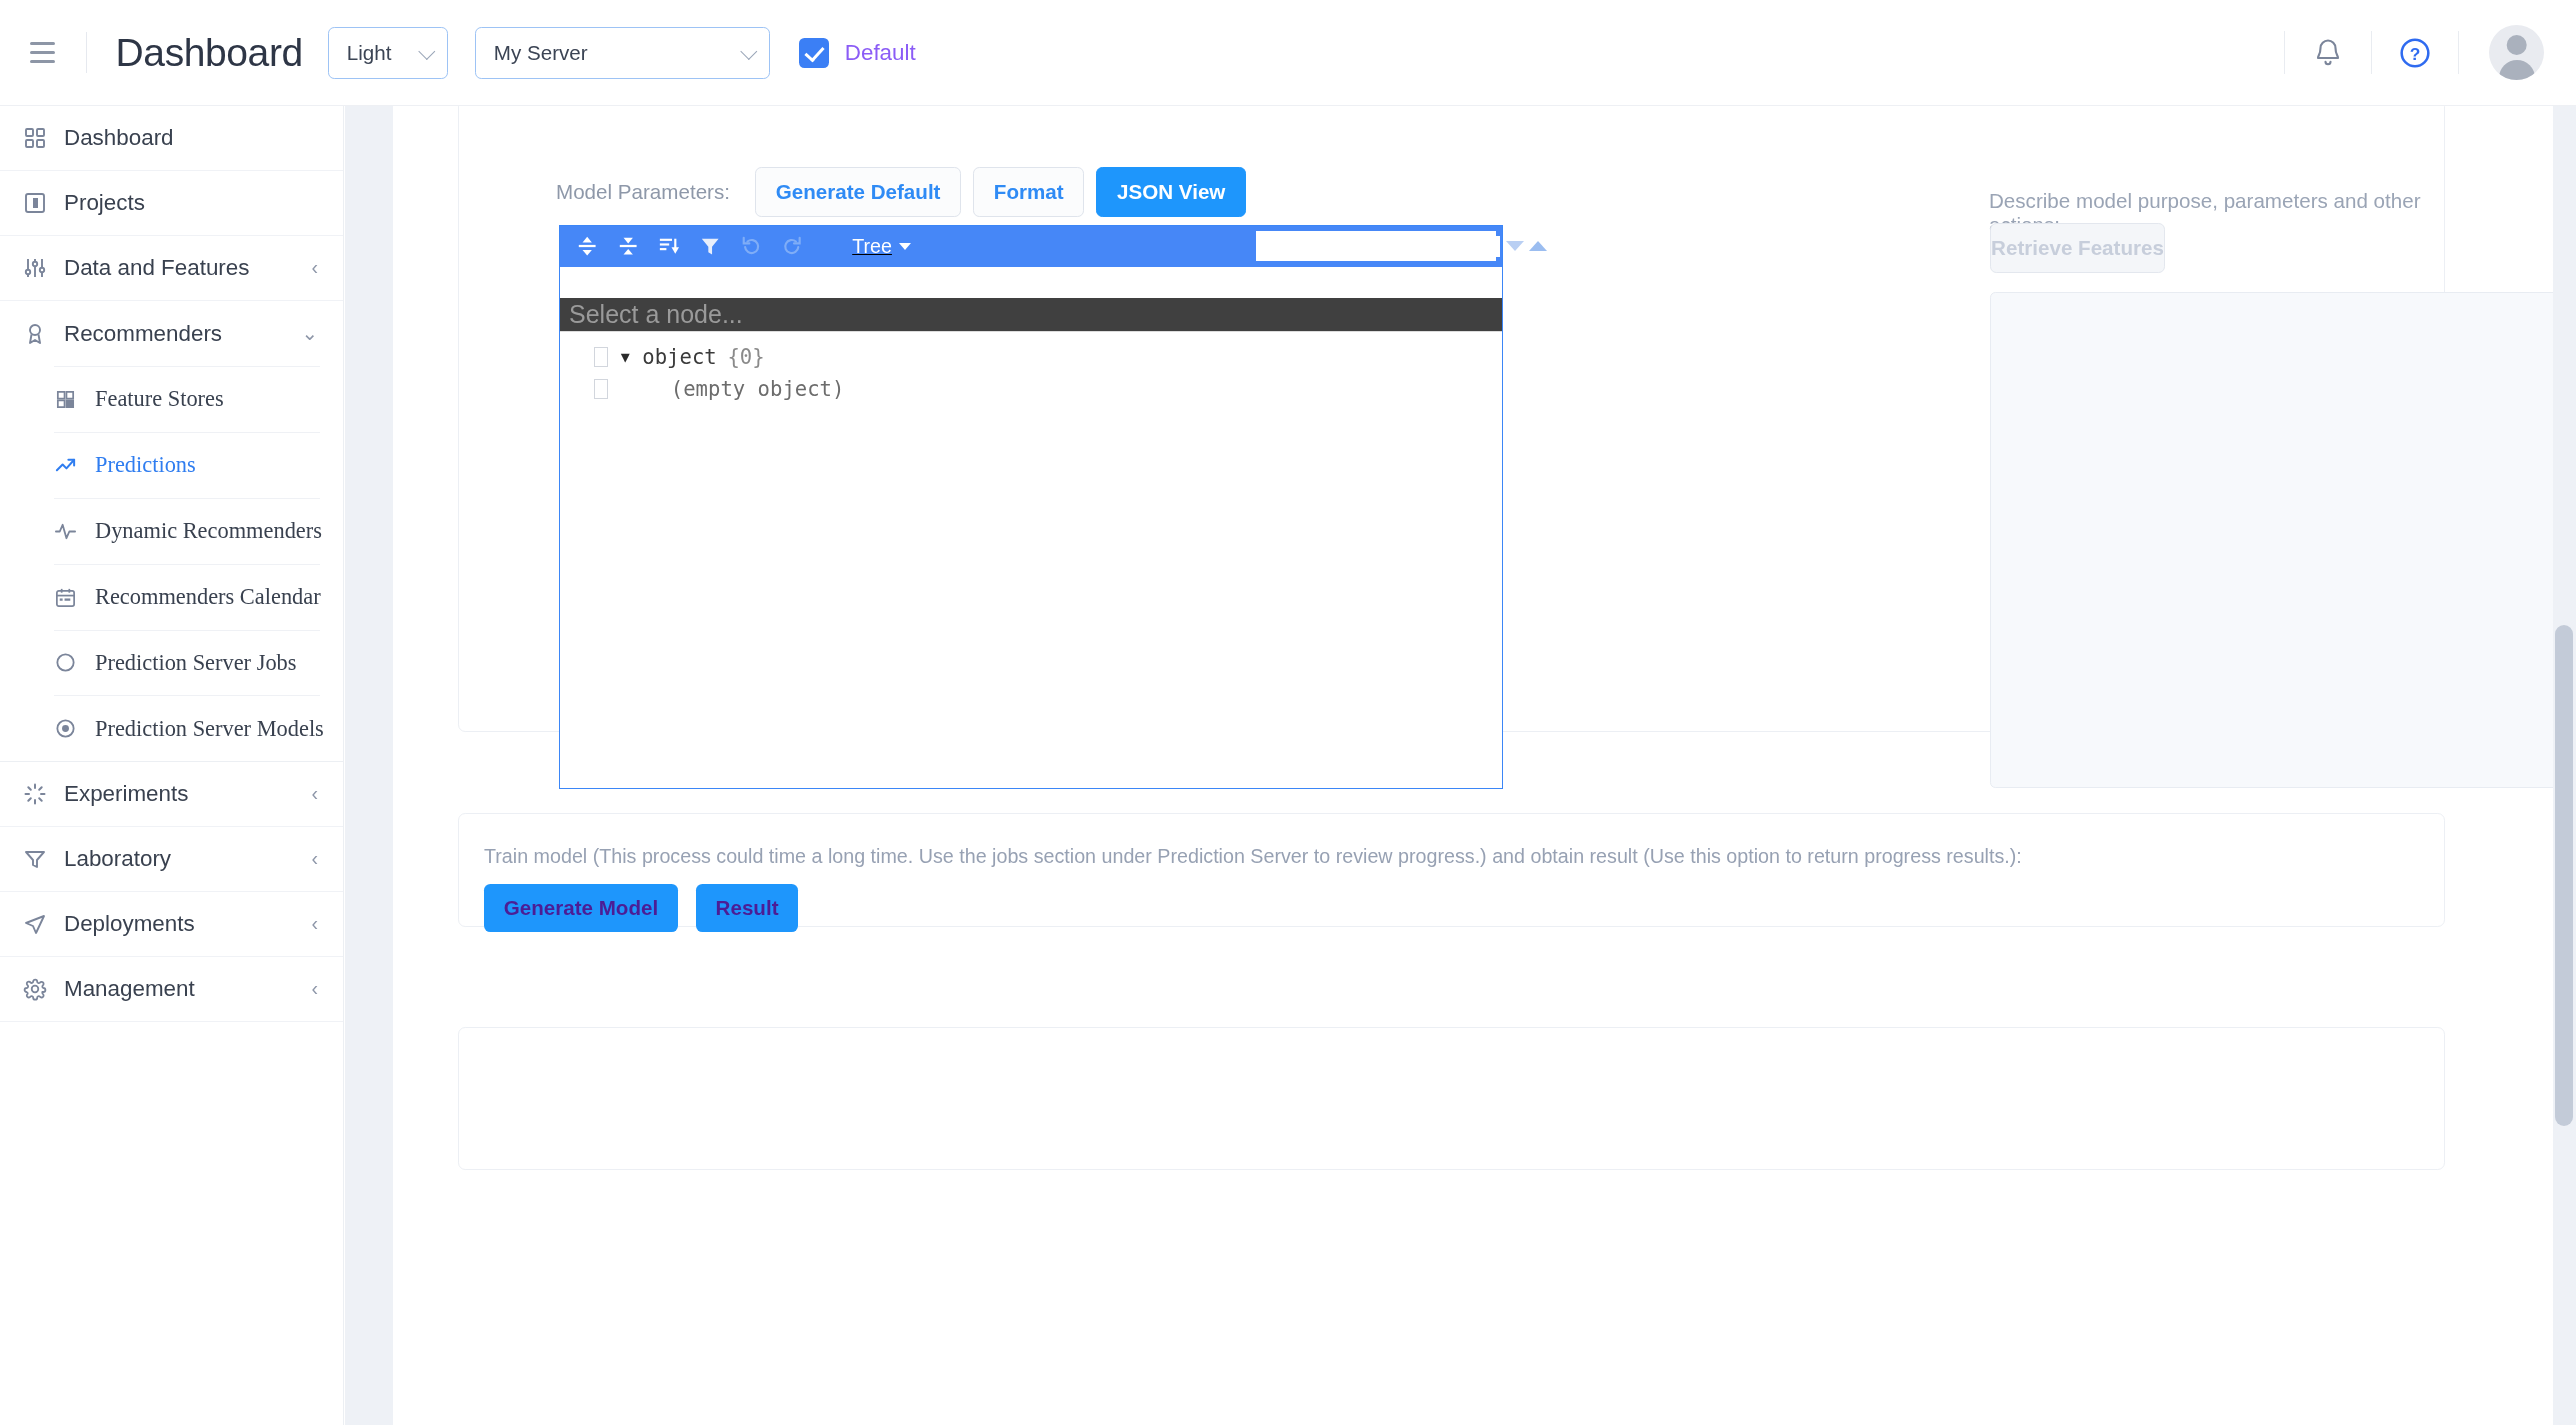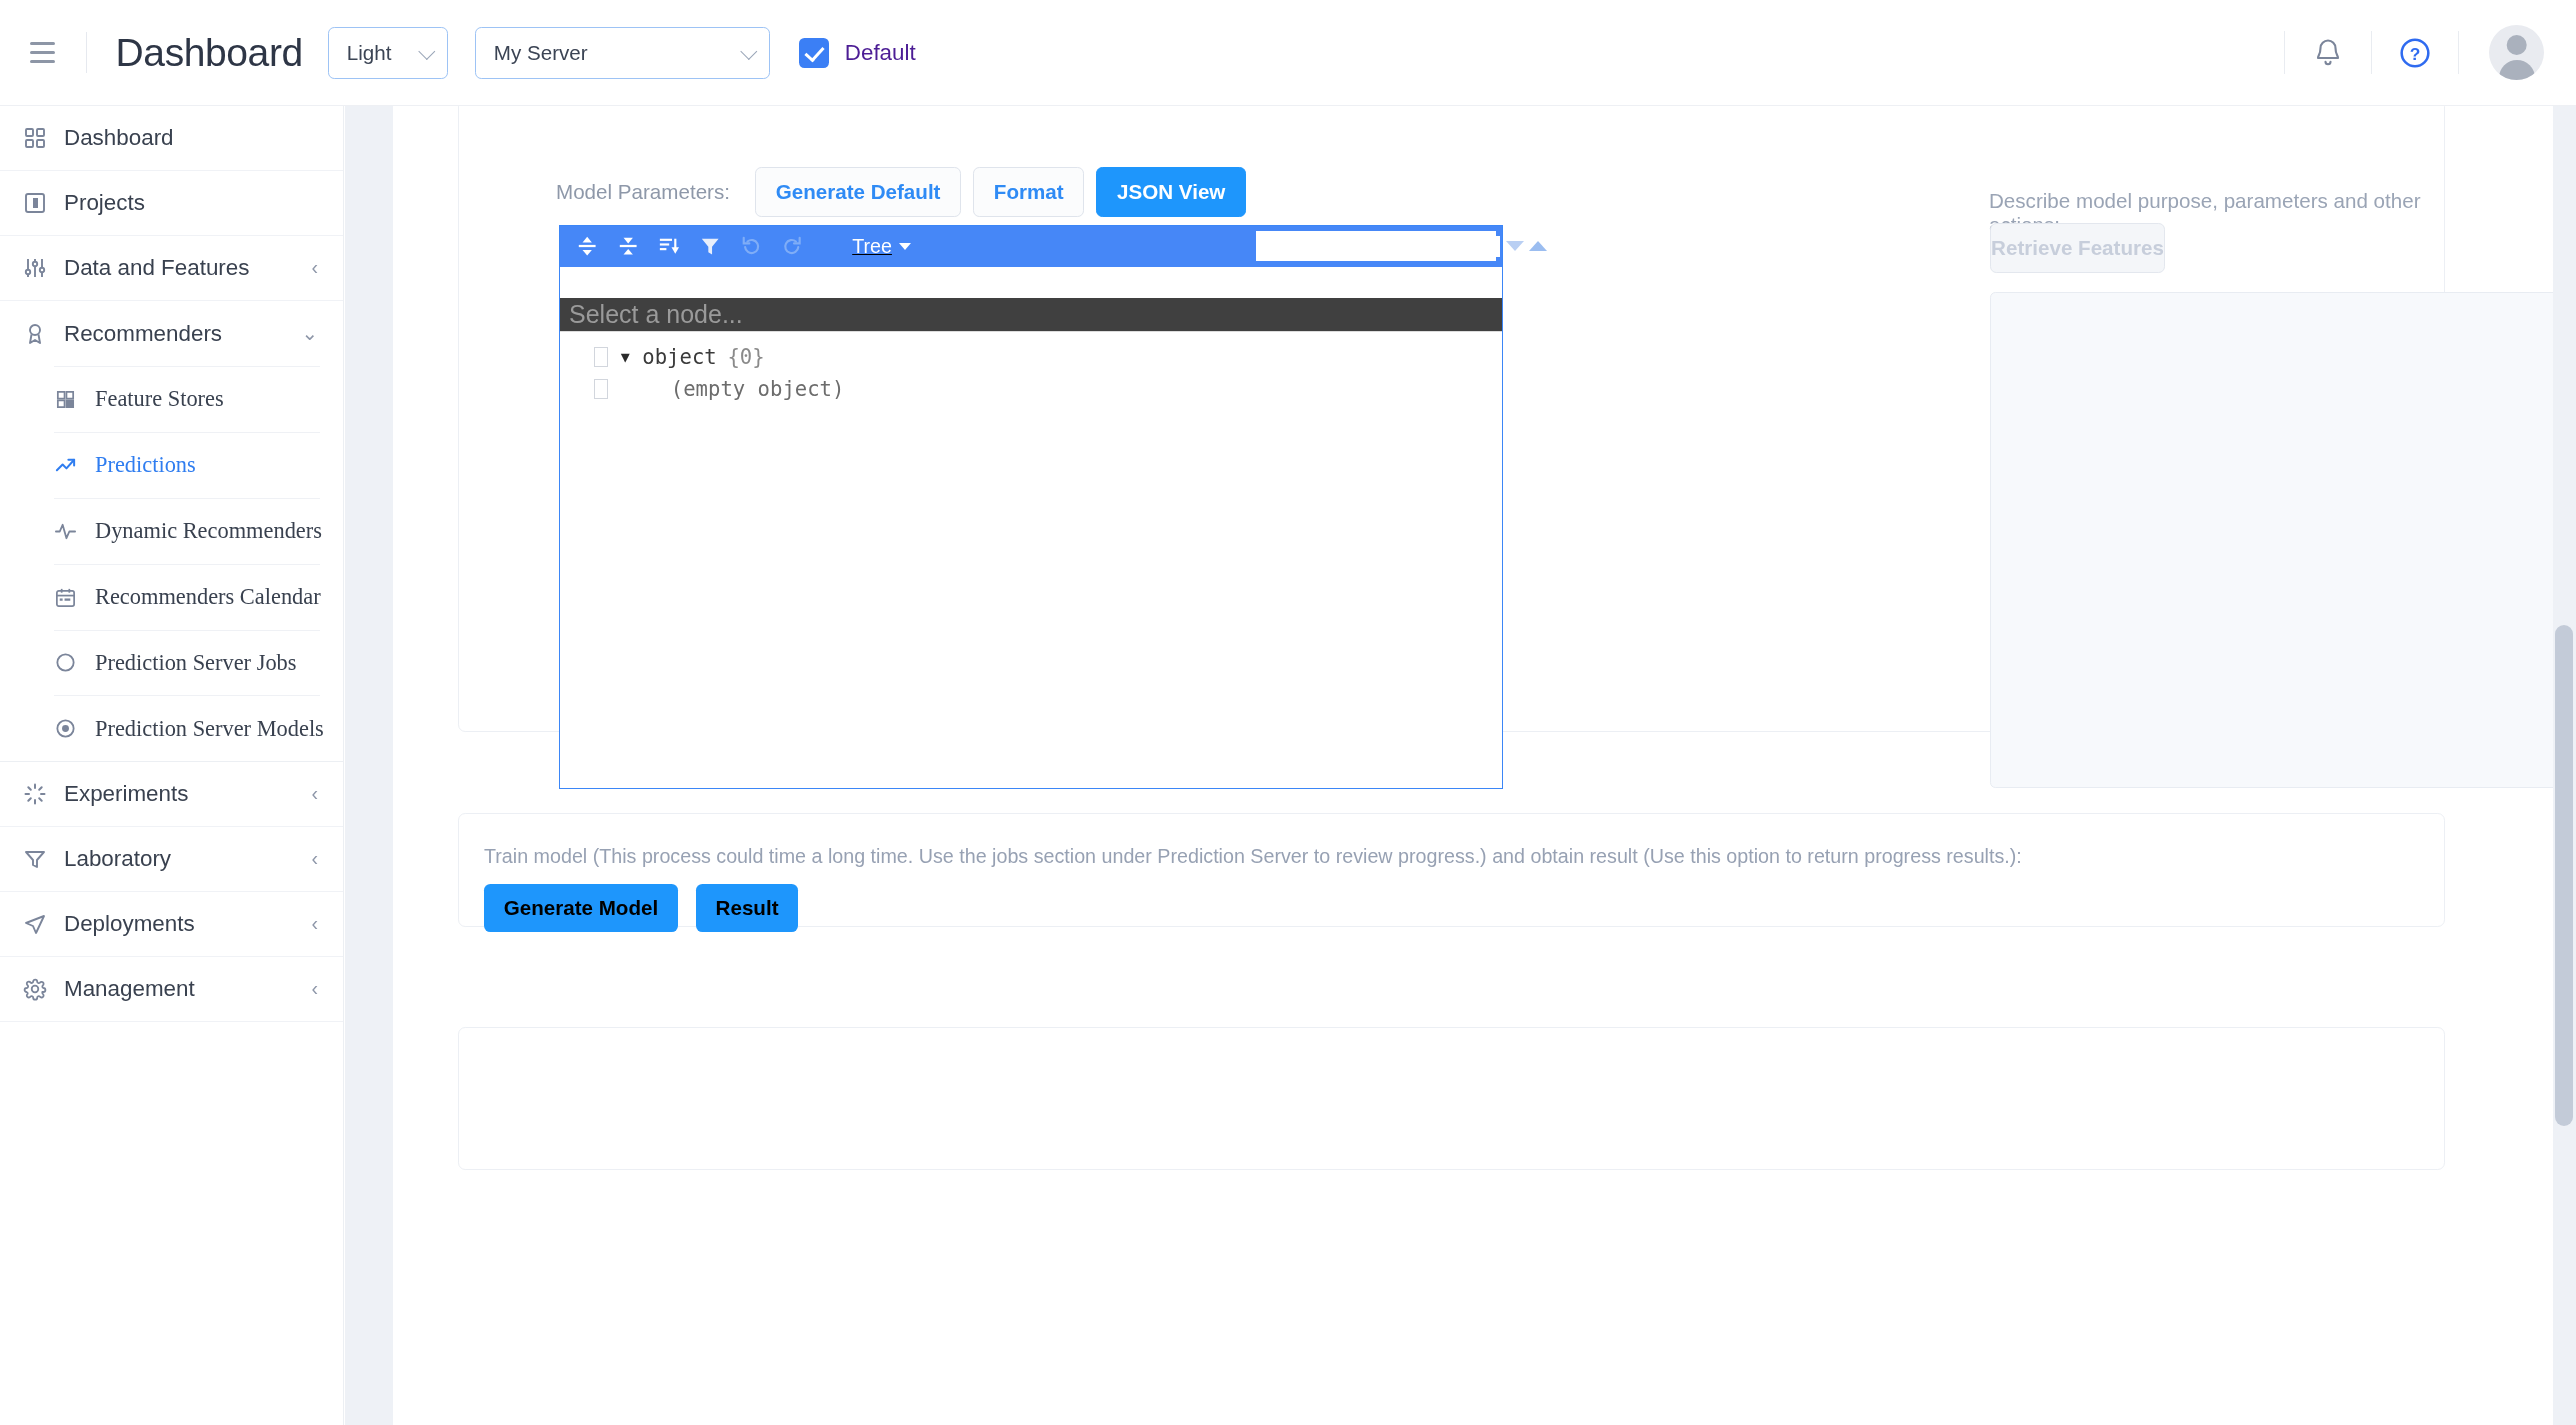--- a/index.html
+++ b/index.html
@@ -35,21 +35,21 @@
   .sel.theme { width:120px; }
   .sel.server { width:295px; margin-left:27px; }
   .sel .cv { position:absolute; right:14.3px; top:50%; transform:translateY(-60%);
     width:11.6px; height:11.6px; border-right:1.8px solid #9aa6b8; border-bottom:1.8px solid #9aa6b8;
     transform:translateY(-65%) rotate(45deg); }
 
   .chk-wrap { margin-left:29px; display:flex; align-items:center; gap:16px; cursor:pointer; }
   .chk { width:30px; height:30px; border-radius:5.4px; background:#3b7ff5; position:relative; }
   .chk:after { content:""; position:absolute; left:9.8px; top:5.4px; width:8px; height:15px;
     border-right:3.1px solid #fff; border-bottom:3.1px solid #fff; transform:rotate(42deg); }
-  .chk-label { font-size:22.4px; color:#4c1d95; }
+  .chk-label { font-size:22.4px; color:#8b5cf6; }
 
   .hdr-right { margin-left:auto; display:flex; align-items:center; height:100%; padding-right:32px; }
   .hdr-sep { width:0.9px; height:43px; background:#e9ecf1; }
   .icon-btn { width:86px; display:flex; align-items:center; justify-content:center; cursor:pointer; }
   .avatar { width:55px; height:55px; border-radius:50%; background:#e9ebf0; margin-left:30px;
     position:relative; overflow:hidden; }
   .avatar:before { content:""; position:absolute; left:50%; top:9.8px; transform:translateX(-50%);
     width:20.6px; height:20.6px; border-radius:50%; background:#aab1bd; }
   .avatar:after { content:""; position:absolute; left:50%; top:35px; transform:translateX(-50%);
     width:36px; height:30px; border-radius:18px 18px 0 0; background:#aab1bd; }
@@ -138,21 +138,21 @@
     color:#c7cedb; font-size:20.6px; font-weight:bold; cursor:default;
   }
   .rp-textarea {
     position:absolute; left:1531px; top:192px; width:939px; height:496px;
     background:#f7f9fc; border:0.9px solid #e8ecf2; border-radius:5.4px;
   }
 
   
   .c2-text { position:absolute; left:25px; top:31px; font-size:19.7px; color:#97a1b3; white-space:nowrap; }
   .c2-btns { position:absolute; left:25px; top:70px; display:flex; gap:18px; }
-  .btn-solid { height:48px; border-radius:6.3px; background:#1e96fc; color:#000000;
+  .btn-solid { height:48px; border-radius:6.3px; background:#1e96fc; color:#4c1d95;
     display:flex; align-items:center; justify-content:center; font-size:20.6px; font-weight:bold;
     padding:0 19.7px; cursor:pointer; }
 
   
   .scroll-track { position:absolute; right:0; top:106px; width:23px; height:1320px; background:#eef1f6; }
   .scroll-thumb { position:absolute; right:2.7px; top:519px; width:18px; height:501px;
     background:#c3cbd8; border-radius:9px; }
 </style>
 </head>
 <body>

